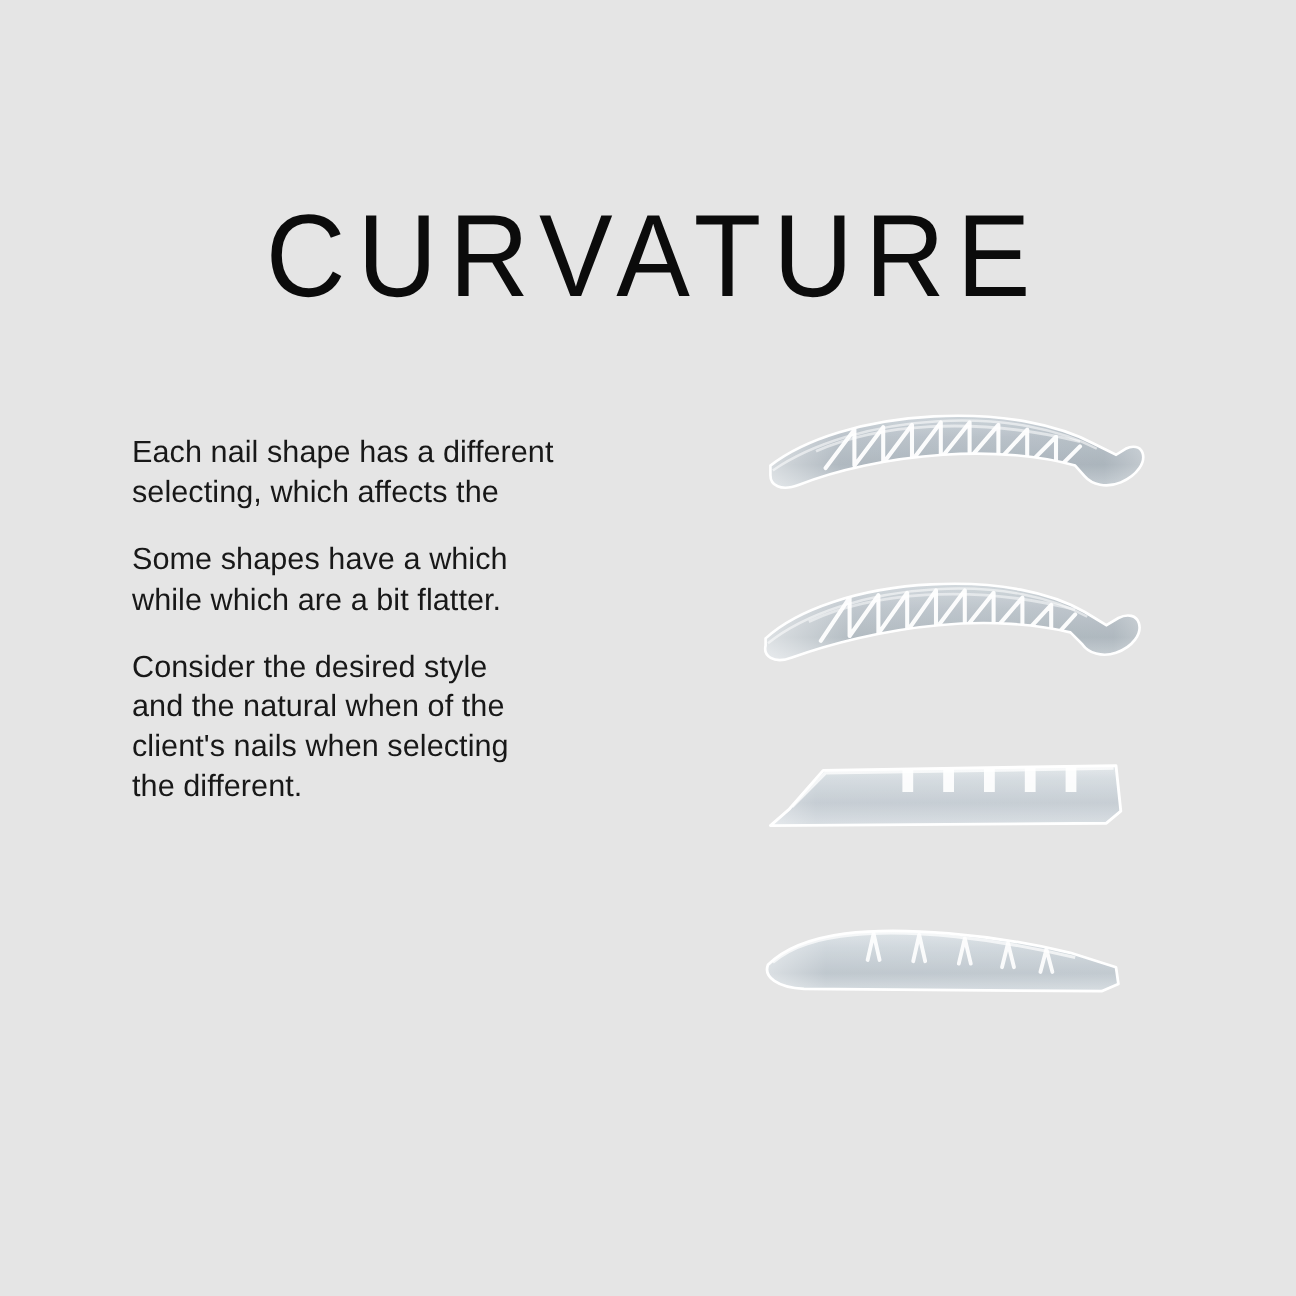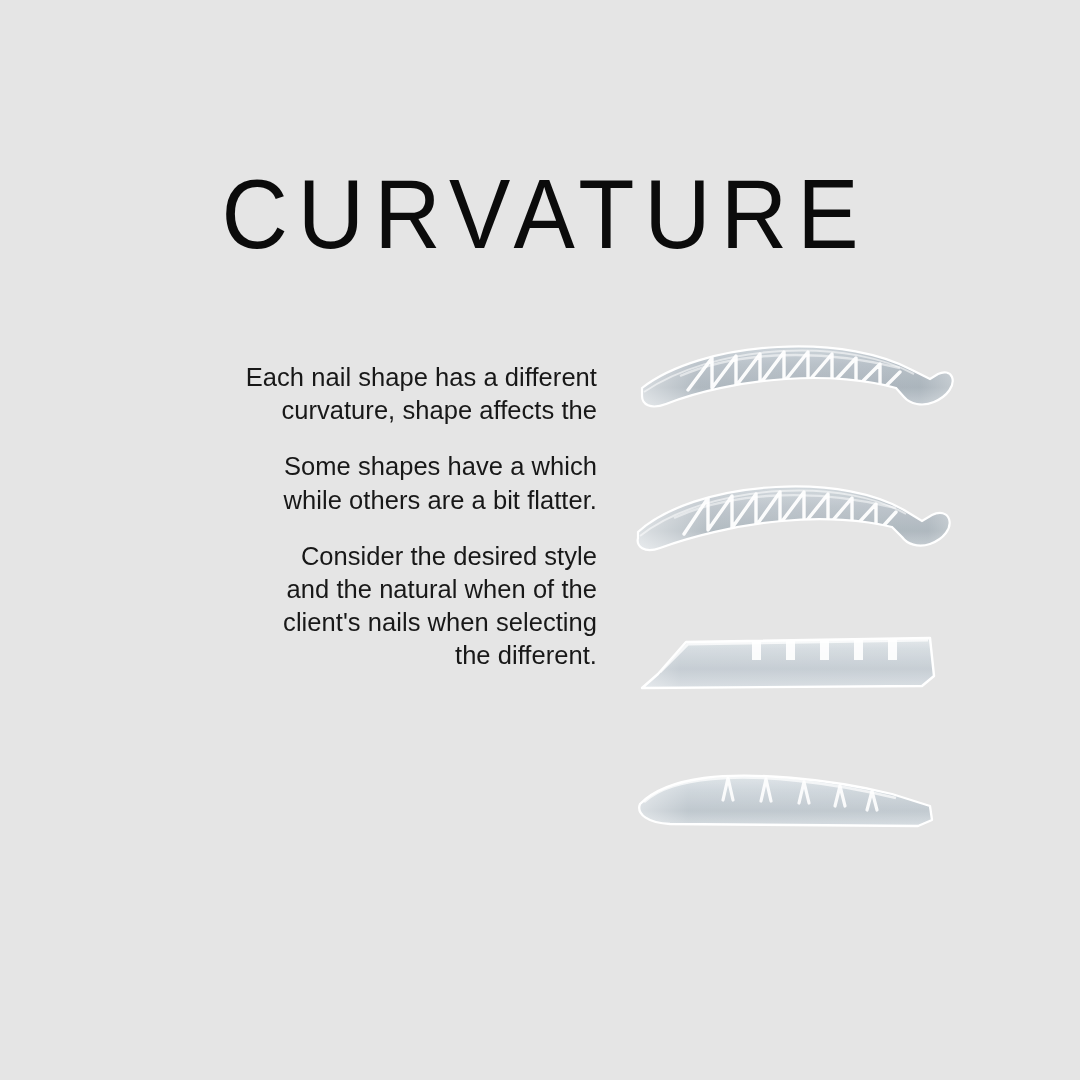--- a/index.html
+++ b/index.html
@@ -38,24 +38,23 @@
     color: #0b0b0b;
     text-indent: 10px;
     white-space: nowrap;
     transform: scaleY(1.06);
     transform-origin: 50% 50%;
   }
 
   
   #copy {
     position: absolute;
-    left: 127px;
+    left: 110px;
     top: 361px;
     width: 470px;
-    text-align: right;
   }
   .para {
     font-size: 25.5px;
     line-height: 33.2px;
     font-weight: 400;
     color: #181818;
     letter-spacing: 0.05px;
     margin: 0 0 23px 0;
   }
   .para:last-child { margin-bottom: 12px; }
@@ -81,26 +80,26 @@
 <body>
 
 <div id="slide">
 
   <h1 id="title">CURVATURE</h1>
 
   <div id="copy">
 
     <p class="para">
       <span class="ln">Each nail shape has a different</span>
-      <span class="ln">curvature, shape affects the</span>
+      <span class="ln">selecting, which affects the</span>
     </p>
 
     <p class="para">
       <span class="ln">Some shapes have a which</span>
-      <span class="ln">while others are a bit flatter.</span>
+      <span class="ln">while which are a bit flatter.</span>
     </p>
 
     <p class="para">
       <span class="ln">Consider the desired style</span>
       <span class="ln">and the natural when of the</span>
       <span class="ln">client's nails when selecting</span>
       <span class="ln">the different.</span>
     </p>
 
   </div>

